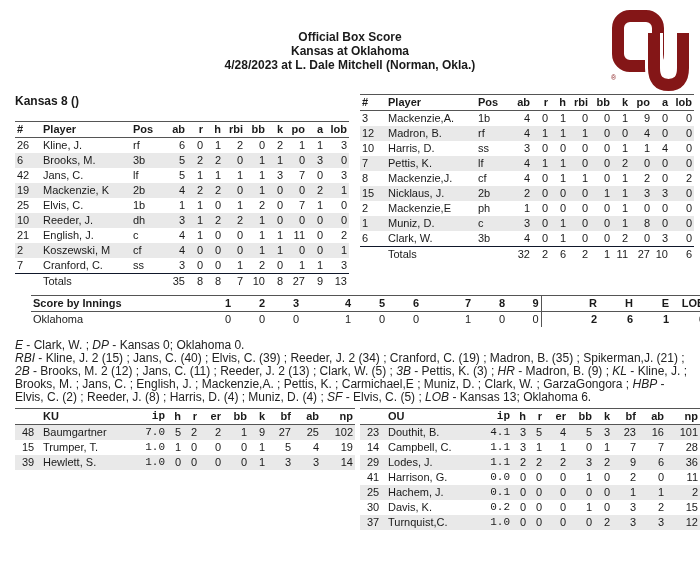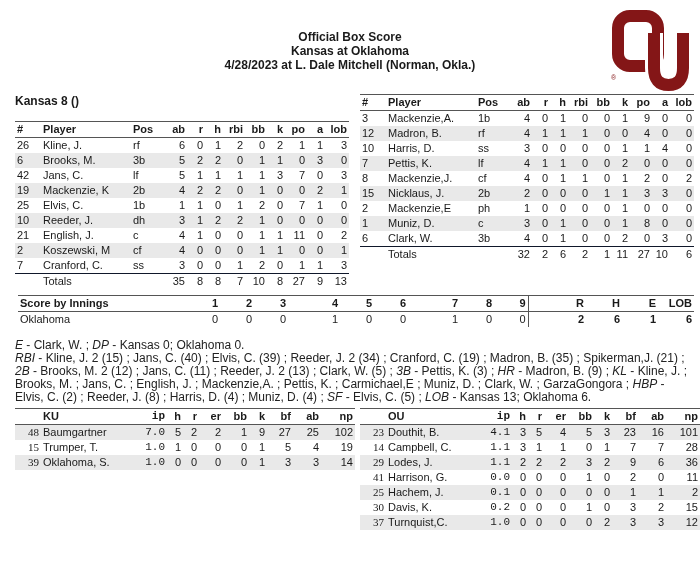--- a/index.html
+++ b/index.html
@@ -27,38 +27,38 @@
   tr.totals td { border-top:1px solid #0f172a; }
 
   .bat { width:330px; }
   .bat .c0 { width:26px; text-align:left; }
   .bat .c1 { width:90px; text-align:left; }
   .bat .c2 { width:30px; text-align:left; }
   .bat .c3 { width:26px; } .bat .c4 { width:18px; } .bat .c5 { width:18px; }
   .bat .c6 { width:22px; } .bat .c7 { width:22px; } .bat .c8 { width:18px; }
   .bat .c9 { width:22px; } .bat .c10{ width:18px; } .bat .c11{ width:24px; }
 
-  .innings-wrap { padding:6px 10px 0 18px; }
+  .innings-wrap { padding:6px 10px 0 31px; }
   .inn-tbl { width:676px; }
   .inn-tbl .lbl { width:168px; text-align:left; }
   .inn-tbl thead .lbl { font-weight:bold; }
   .inn-tbl tbody .lbl { font-weight:normal; }
   .inn-tbl .inn { width:34px; }
   .inn-tbl .grp { width:52px; }
   .inn-tbl .sum { width:36px; }
   .inn-tbl .bar { width:58px; border-left:1px solid #555; }
   .inn-tbl td.b { font-weight:bold; }
 
   .notes { margin:12px 10px 0 15px; font-size:12px; line-height:13px; color:#222; }
   .notes p { margin:0; }
   .notes i { font-style:italic; }
 
   .pitching-area { margin-top:4px; }
   .pit { width:330px; }
-  .pit .c0 { width:26px; text-align:right;font-family:Liberation Serif, serif; }
+  .pit .c0 { width:26px; text-align:center; }
   .pit .c1 { width:96px; text-align:left; }
   .pit .c2 { width:30px;font-family:Liberation Mono, monospace; } .pit .c3 { width:16px; } .pit .c4 { width:16px; }
   .pit .c5 { width:24px; } .pit .c6 { width:26px; } .pit .c7 { width:18px; }
   .pit .c8 { width:26px; } .pit .c9 { width:28px; } .pit .c10{ width:34px; }
 </style>
 </head>
 <body>
 
 <div class="titles">
   <div>Official Box Score</div>
@@ -489,21 +489,21 @@
             <td class="c4">0</td>
             <td class="c5">0</td>
             <td class="c6">0</td>
             <td class="c7">1</td>
             <td class="c8">5</td>
             <td class="c9">4</td>
             <td class="c10">19</td>
           </tr>
           <tr class="stripe">
             <td class="c0">39</td>
-            <td class="c1">Oklahoma, S.</td>
+            <td class="c1">Hewlett, S.</td>
             <td class="c2">1.0</td>
             <td class="c3">0</td>
             <td class="c4">0</td>
             <td class="c5">0</td>
             <td class="c6">0</td>
             <td class="c7">1</td>
             <td class="c8">3</td>
             <td class="c9">3</td>
             <td class="c10">14</td>
           </tr>

